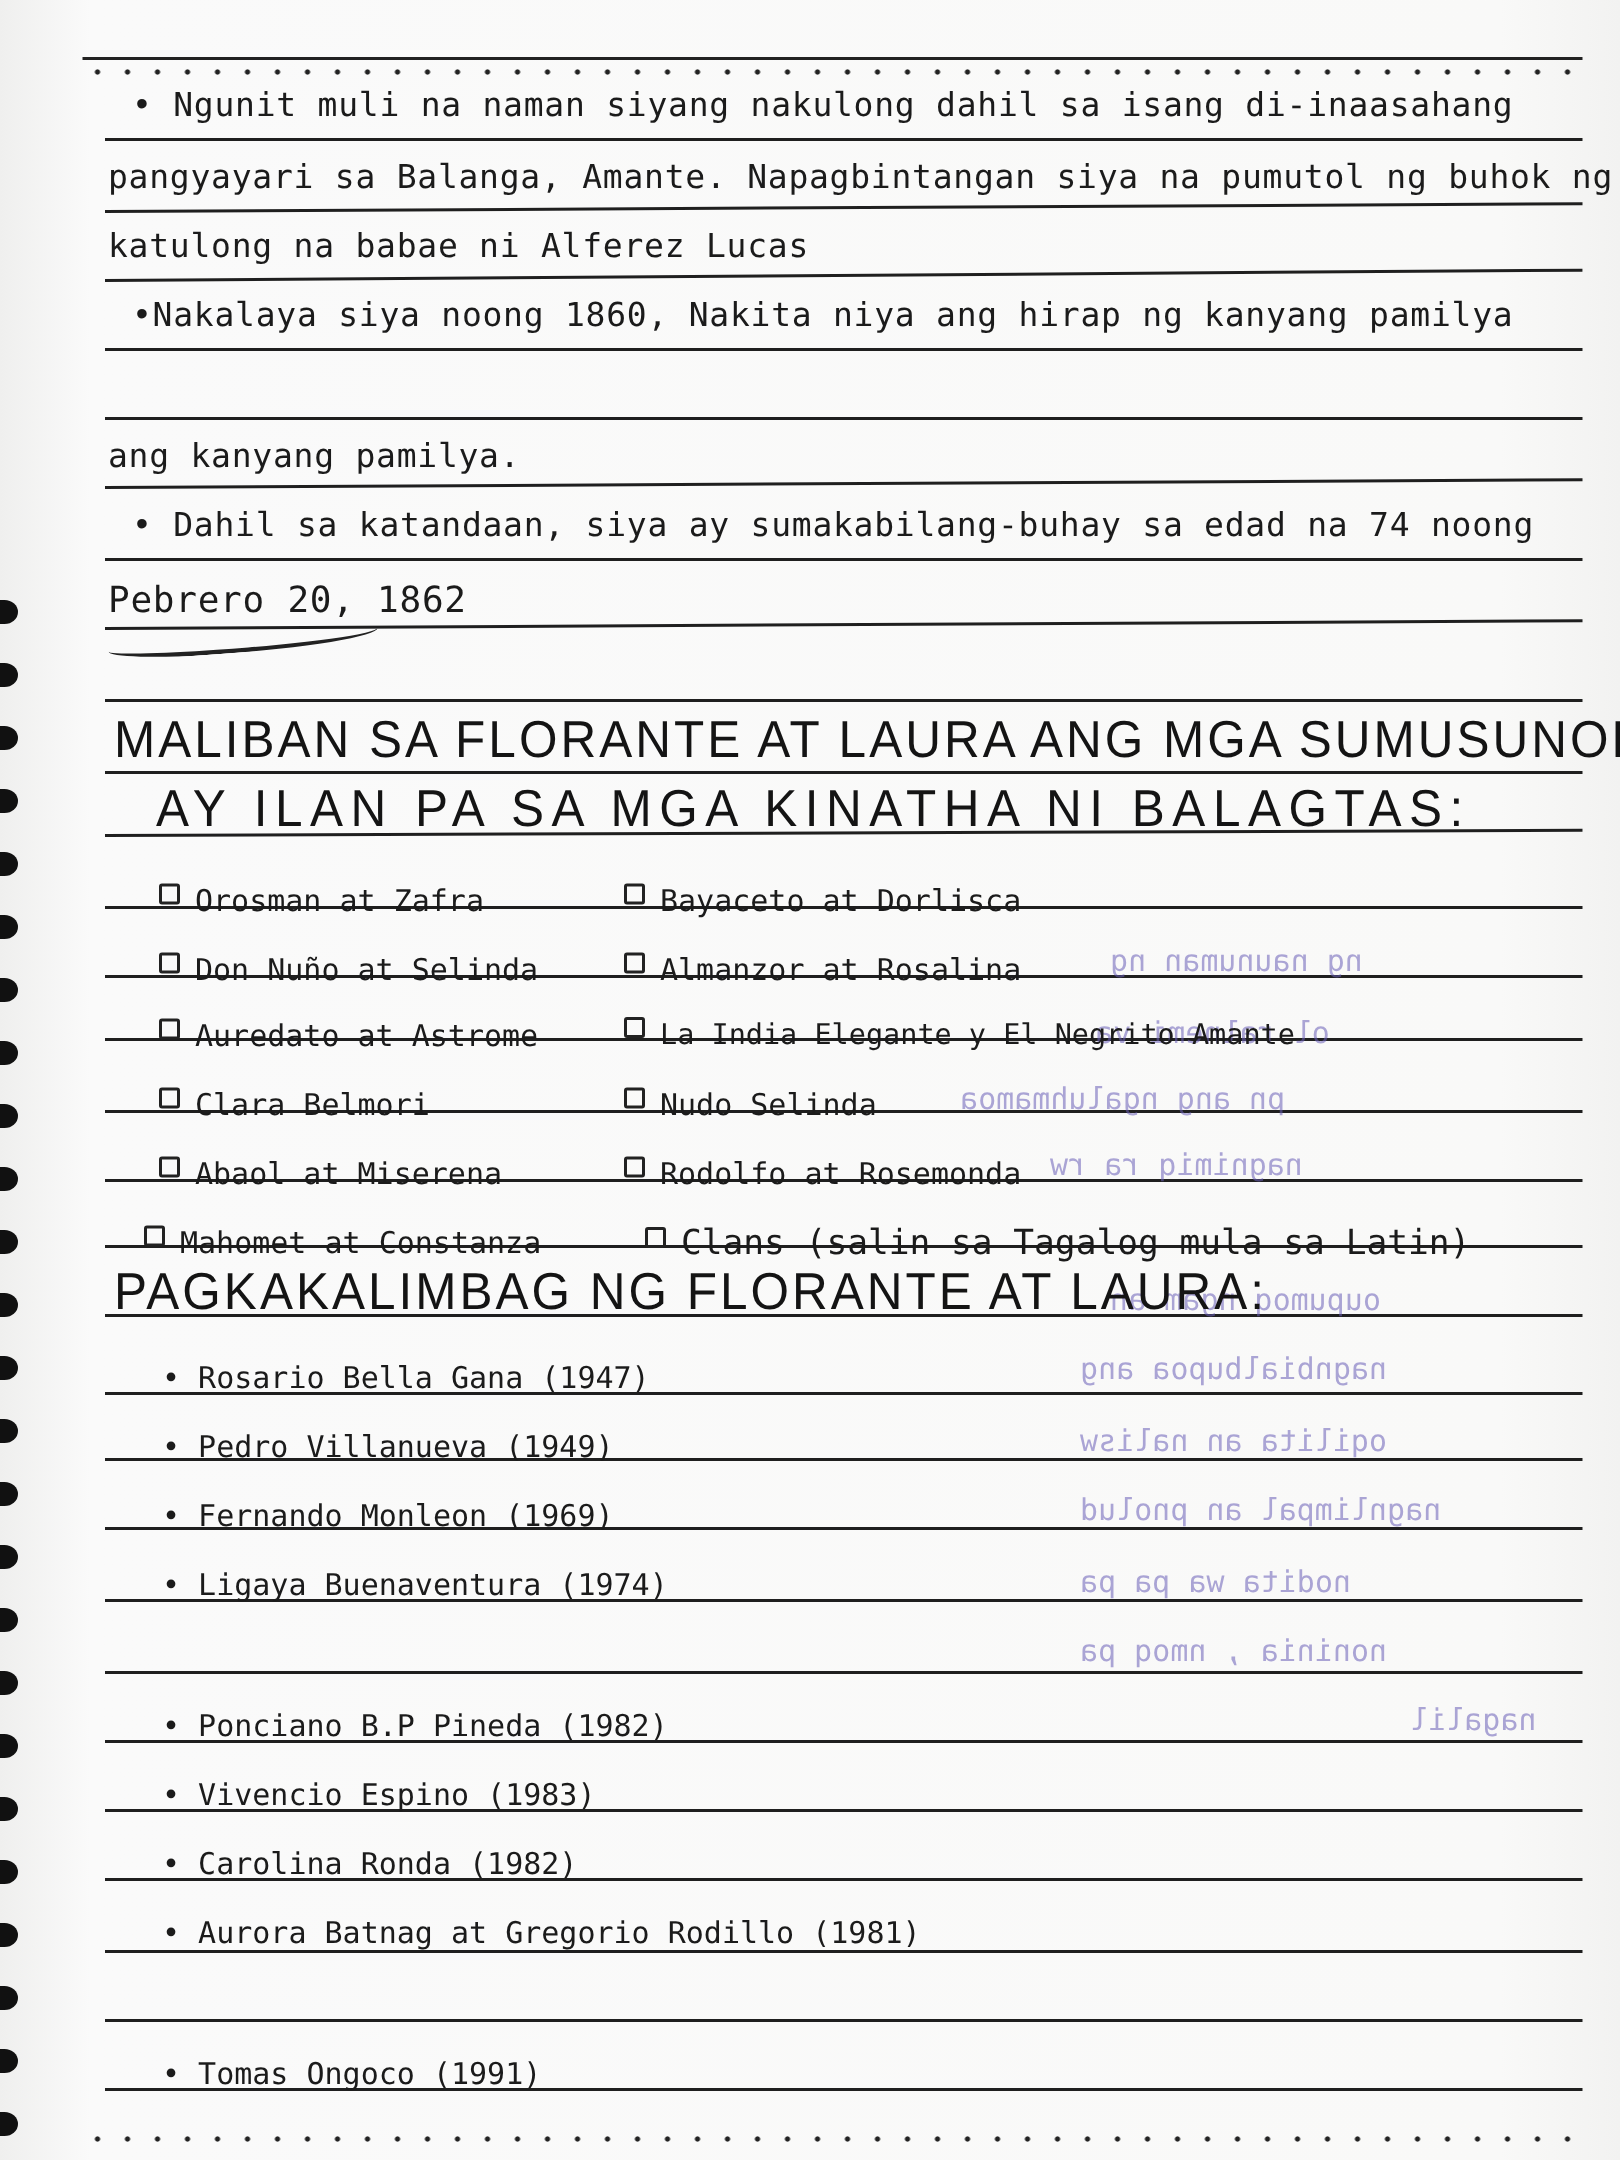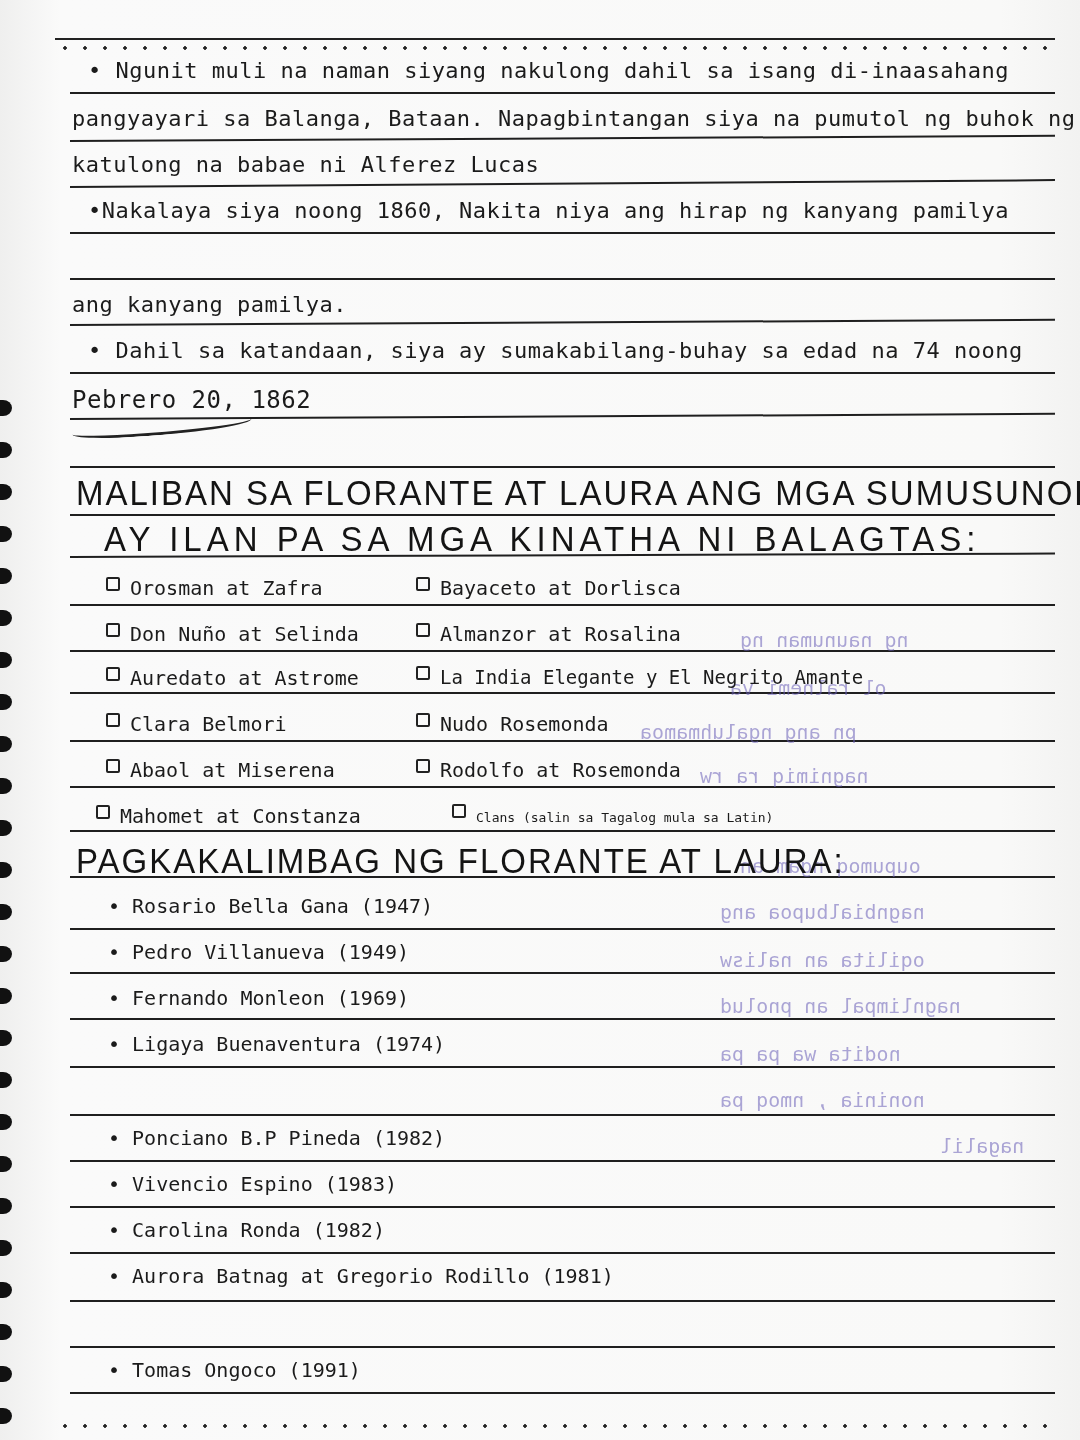--- a/index.html
+++ b/index.html
@@ -44,21 +44,21 @@
     font-size: 22px; letter-spacing: 0.5px;
     color: #1b1b1b;
   }
   .heading {
     position: absolute; white-space: nowrap;
     font-family: "Liberation Sans", sans-serif;
     font-size: 33px; letter-spacing: 2px; font-weight: 400;
     transform: scaleY(1.05);
     color: #141414;
   }
-  .item { position: absolute; white-space: nowrap; font-family: "DejaVu Sans Mono", monospace; font-size: 20px; color: #1b1b1b; }
+  .item { position: absolute; white-space: nowrap; font-family: "DejaVu Sans Mono", monospace; font-size: 20px; color: #1b1b1b; margin-top: 12px; }
   .item .mark { display: inline-block; width: 10px; height: 10px; border: 2px solid #222; margin-right: 10px; vertical-align: 4px; border-radius: 2px; font-size: 0; }
   .bleed {
     position: absolute; white-space: nowrap;
     font-family: "DejaVu Sans Mono", monospace; font-size: 20px;
     color: #6a5fb8; opacity: 0.55; transform: scaleX(-1);
   }
   .squiggle { position: absolute; left: 72px; top: 418px; width: 180px; height: 14px; border-bottom: 3px solid #222; border-radius: 0 0 60% 40%; transform: rotate(-4deg); }
 </style>
 </head>
 <body>
@@ -132,44 +132,44 @@
   <div class="bleed" style="left:700px; top:764px">nagnimiq ra rw</div>
   <div class="bleed" style="left:740px; top:854px">oupumoq ngam an</div>
   <div class="bleed" style="left:720px; top:900px">nagnbialbupoa ang</div>
   <div class="bleed" style="left:720px; top:948px">oqilita an nalisw</div>
   <div class="bleed" style="left:720px; top:994px">nagnlimpal an pnolud</div>
   <div class="bleed" style="left:720px; top:1042px">nodita wa pa pa</div>
   <div class="bleed" style="left:720px; top:1088px">noninia , nmoq pa</div>
   <div class="bleed" style="left:940px; top:1134px">nagalil</div>
 
   <div class="line-text" style="left:88px; top:58px">• Ngunit muli na naman siyang nakulong dahil sa isang di-inaasahang</div>
-  <div class="line-text" style="left:72px; top:106px">pangyayari sa Balanga, Bataan. Napagbintangan siya na pumutol ng buhok ng</div>
+  <div class="line-text" style="left:72px; top:106px">pangyayari sa Balanga, Amante. Napagbintangan siya na pumutol ng buhok ng</div>
   <div class="line-text" style="left:72px; top:152px">katulong na babae ni Alferez Lucas</div>
   <div class="line-text" style="left:88px; top:198px">•Nakalaya siya noong 1860, Nakita niya ang hirap ng kanyang pamilya</div>
   <div class="line-text" style="left:72px; top:292px">ang kanyang pamilya.</div>
   <div class="line-text" style="left:88px; top:338px">• Dahil sa katandaan, siya ay sumakabilang-buhay sa edad na 74 noong</div>
   <div class="line-text" style="left:72px; top:386px; font-size:24px">Pebrero 20, 1862</div>
   <div class="squiggle"></div>
 
   <div class="heading" style="left:76px; top:474px">MALIBAN SA FLORANTE AT LAURA ANG MGA SUMUSUNOD</div>
   <div class="heading" style="left:104px; top:520px; letter-spacing:5px">AY ILAN PA SA MGA KINATHA NI BALAGTAS:</div>
 
   <div class="item" style="left:106px; top:576px"><span class="mark"></span><span>Orosman at Zafra</span></div>
   <div class="item" style="left:106px; top:622px"><span class="mark"></span><span>Don Nuño at Selinda</span></div>
   <div class="item" style="left:106px; top:666px"><span class="mark"></span><span>Auredato at Astrome</span></div>
   <div class="item" style="left:106px; top:712px"><span class="mark"></span><span>Clara Belmori</span></div>
   <div class="item" style="left:106px; top:758px"><span class="mark"></span><span>Abaol at Miserena</span></div>
   <div class="item" style="left:96px; top:804px"><span class="mark"></span><span>Mahomet at Constanza</span></div>
 
   <div class="item" style="left:416px; top:576px"><span class="mark"></span><span>Bayaceto at Dorlisca</span></div>
   <div class="item" style="left:416px; top:666px; font-size:19px"><span class="mark"></span><span>La India Elegante y El Negrito Amante</span></div>
   <div class="item" style="left:416px; top:622px"><span class="mark"></span><span>Almanzor at Rosalina</span></div>
-  <div class="item" style="left:416px; top:712px"><span class="mark"></span><span>Nudo Rosemonda</span></div>
+  <div class="item" style="left:416px; top:712px"><span class="mark"></span><span>Nudo Selinda</span></div>
   <div class="item" style="left:416px; top:758px"><span class="mark"></span><span>Rodolfo at Rosemonda</span></div>
-  <div class="item" style="left:452px; top:804px; font-size:13px"><span class="mark"></span><span>Clans (salin sa Tagalog mula sa Latin)</span></div>
+  <div class="item" style="left:430px; top:804px; font-size:23px"><span class="mark"></span><span>Clans (salin sa Tagalog mula sa Latin)</span></div>
 
   <div class="heading" style="left:76px; top:842px">PAGKAKALIMBAG NG FLORANTE AT LAURA:</div>
 
   <div class="item" style="left:108px; top:894px">• Rosario Bella Gana (1947)</div>
   <div class="item" style="left:108px; top:940px">• Pedro Villanueva (1949)</div>
   <div class="item" style="left:108px; top:986px">• Fernando Monleon (1969)</div>
   <div class="item" style="left:108px; top:1032px">• Ligaya Buenaventura (1974)</div>
   <div class="item" style="left:108px; top:1126px">• Ponciano B.P Pineda (1982)</div>
   <div class="item" style="left:108px; top:1172px">• Vivencio Espino (1983)</div>
   <div class="item" style="left:108px; top:1218px">• Carolina Ronda (1982)</div>

